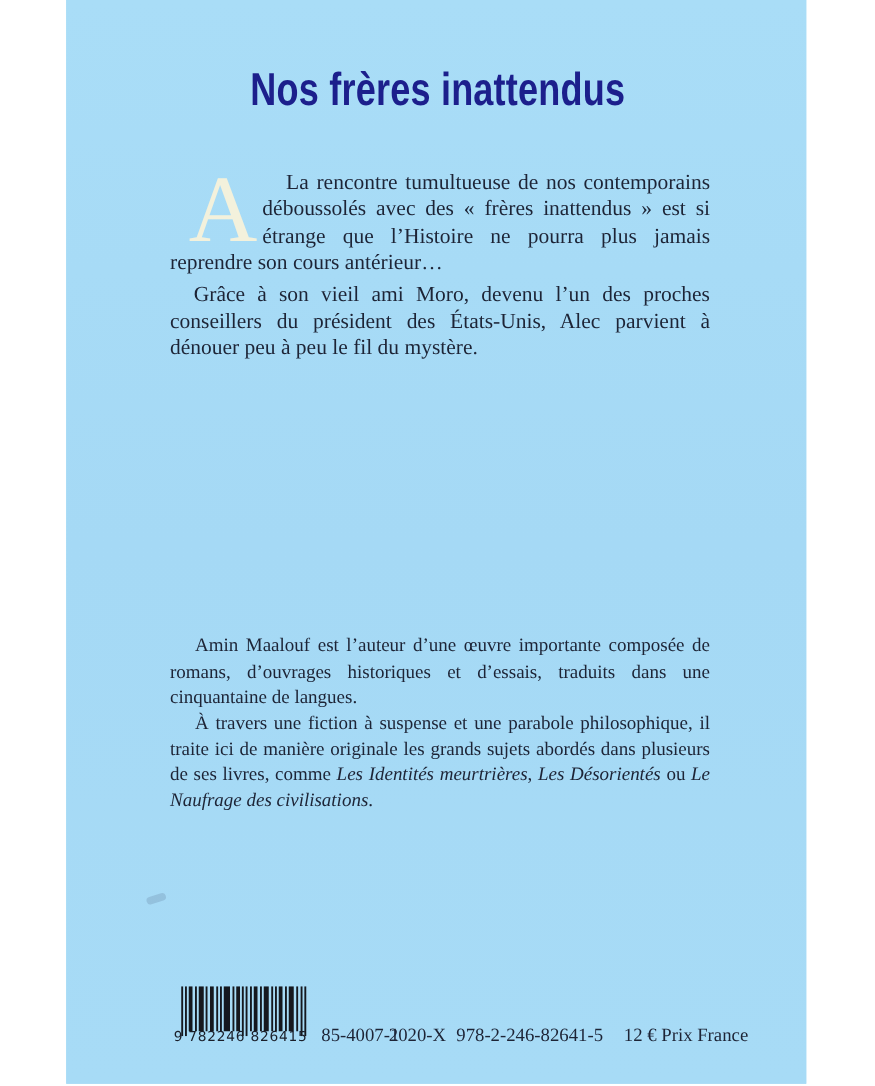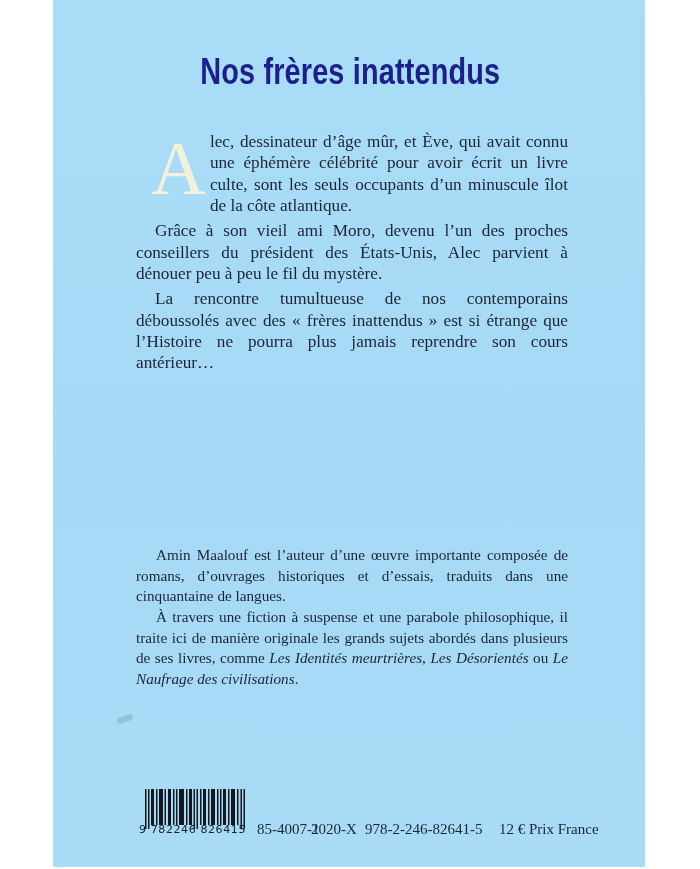--- a/index.html
+++ b/index.html
@@ -66,21 +66,20 @@
       height: 60px;
       margin: 8px 4px 0 15px;
       padding: 0;
       color: #f3f1dc;
       text-indent: 0;
     }
     .author-text {
       top: 507px;
       font-size: 15.2px;
       line-height: 20.6px;
-      margin-top: 38px;
     }
     .author-text p {
       margin: 0 0 0.4px 0;
       text-indent: 20px;
     }
     .author-text em {
       font-style: italic;
     }
     .smudge {
       position: absolute;
@@ -129,23 +128,23 @@
     .meta-price { left: 499px; }
   </style>
 </head>
 <body>
 
 <div class="cover"></div>
 
 <h1 class="title" style="margin:0;">Nos frères inattendus</h1>
 
 <div class="text-block main-text">
-  <p class="first"><span class="dropcap">A</span><span>lec, dessinateur d’âge mûr, et Ève, qui avait connu une éphémère célébrité pour avoir écrit un livre culte, sont les seuls occupants d’un minuscule îlot de la côte atlantique.</span></p>
+  <p class="first"><span class="dropcap">A</span></p>
+  <p>La rencontre tumultueuse de nos contemporains déboussolés avec des « frères inattendus » est si étrange que l’Histoire ne pourra plus jamais reprendre son cours antérieur…</p>
   <p>Grâce à son vieil ami Moro, devenu l’un des proches conseillers du président des États-Unis, Alec parvient à dénouer peu à peu le fil du mystère.</p>
-  <p>La rencontre tumultueuse de nos contemporains déboussolés avec des « frères inattendus » est si étrange que l’Histoire ne pourra plus jamais reprendre son cours antérieur…</p>
 </div>
 
 <div class="text-block author-text">
   <p>Amin Maalouf est l’auteur d’une œuvre importante composée de romans, d’ouvrages historiques et d’essais, traduits dans une cinquantaine de langues.</p>
   <p><span>À travers une fiction à suspense et une parabole philosophique, il traite ici de manière originale les grands sujets abordés dans plusieurs de ses livres, comme </span><em>Les Identités meurtrières</em><span>, </span><em>Les Désorientés</em><span> ou </span><em>Le Naufrage des civilisations</em><span>.</span></p>
 </div>
 
 <div class="smudge"></div>
 
 <div class="barcode">

